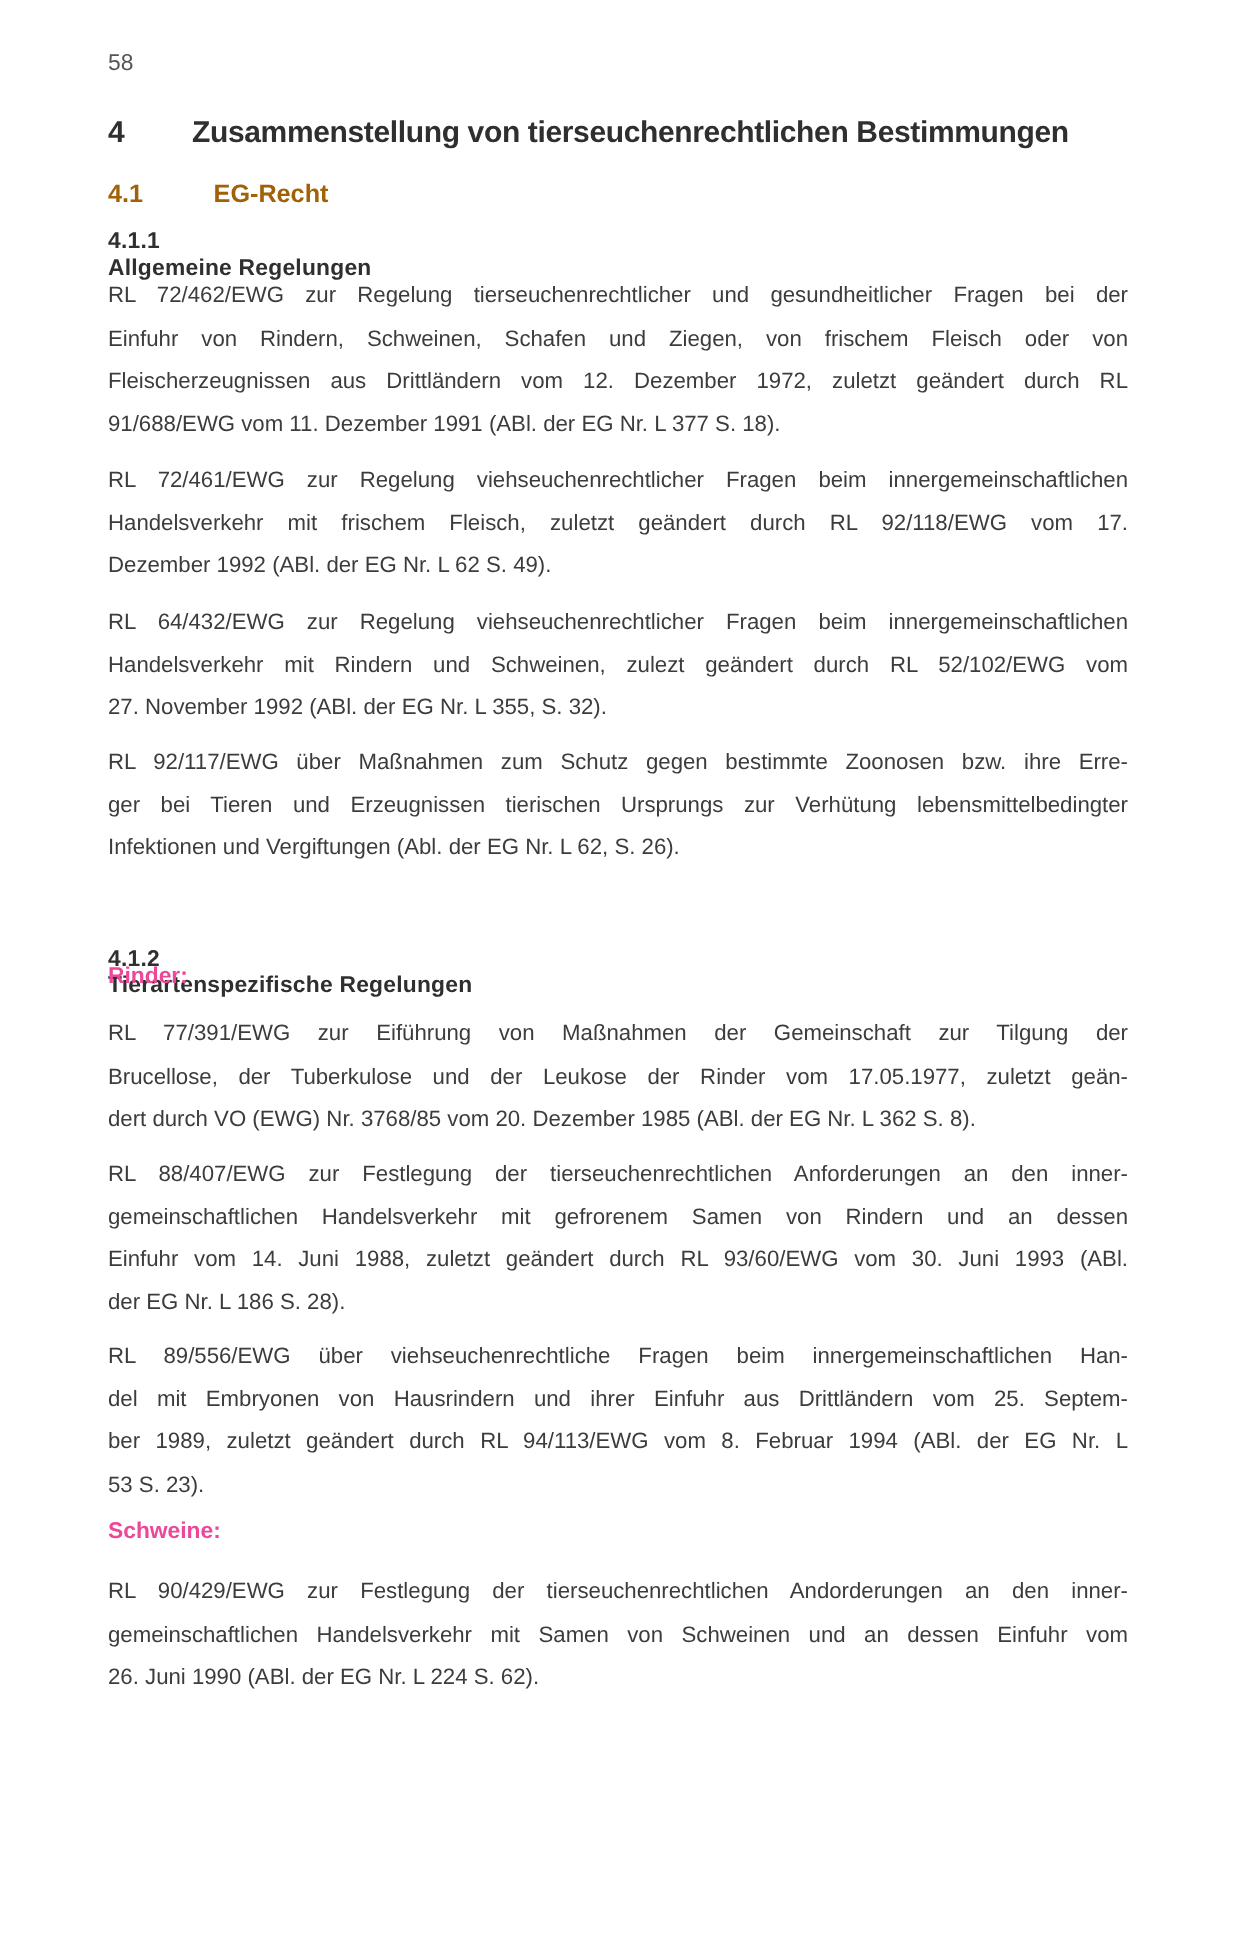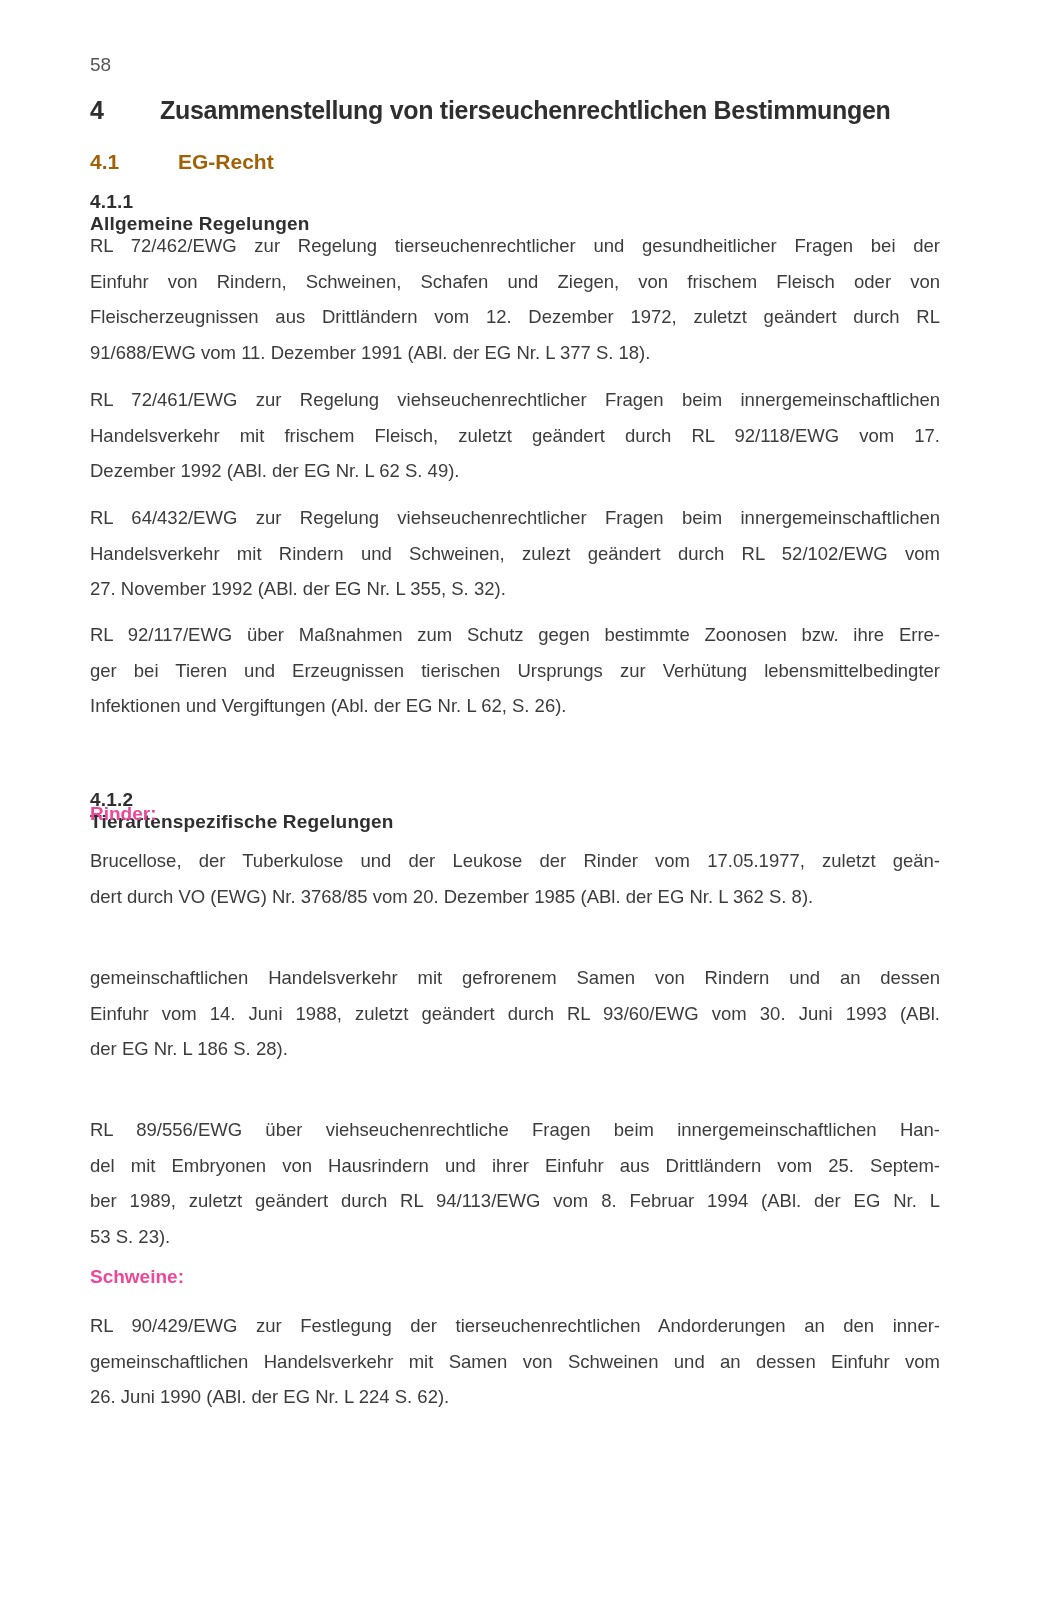--- a/index.html
+++ b/index.html
@@ -22,21 +22,20 @@
       width: 1043px;
       height: 1615px;
     }
     .page-number {
       position: absolute;
       left: 90px;
       top: 42px;
       font-size: 19px;
       color: #555;
       font-family: "Liberation Sans", sans-serif;
-      margin-top: 12px;
     }
     .h1 {
       position: absolute;
       left: 90px;
       top: 96px;
       font-size: 25px;
       font-weight: bold;
       color: #2f2f2f;
       letter-spacing: -0.3px;
       display: flex;
@@ -137,25 +136,27 @@
   </div>
 
   <div class="h3" style="top:789px;">
     <span class="num">4.1.2</span>
     <span>Tierartenspezifische Regelungen</span>
   </div>
 
   <div class="h4" style="top:803px;">Rinder:</div>
 
   <div class="para" style="top:843px;">
+    <span class="line">RL 77/391/EWG zur Eiführung von Maßnahmen der Gemeinschaft zur Tilgung der</span>
     <span class="line">Brucellose, der Tuberkulose und der Leukose der Rinder vom 17.05.1977, zuletzt geän-</span>
     <span class="line last">dert durch VO (EWG) Nr. 3768/85 vom 20. Dezember 1985 (ABl. der EG Nr. L 362 S. 8).</span>
   </div>
 
   <div class="para" style="top:960px;">
+    <span class="line">RL 88/407/EWG zur Festlegung der tierseuchenrechtlichen Anforderungen an den inner-</span>
     <span class="line">gemeinschaftlichen Handelsverkehr mit gefrorenem Samen von Rindern und an dessen</span>
     <span class="line">Einfuhr vom 14. Juni 1988, zuletzt geändert durch RL 93/60/EWG vom 30. Juni 1993 (ABl.</span>
     <span class="line last">der EG Nr. L 186 S. 28).</span>
   </div>
 
   <div class="para" style="top:1112px;">
     <span class="line">RL 89/556/EWG über viehseuchenrechtliche Fragen beim innergemeinschaftlichen Han-</span>
     <span class="line">del mit Embryonen von Hausrindern und ihrer Einfuhr aus Drittländern vom 25. Septem-</span>
     <span class="line">ber 1989, zuletzt geändert durch RL 94/113/EWG vom 8. Februar 1994 (ABl. der EG Nr. L</span>
     <span class="line last">53 S. 23).</span>

